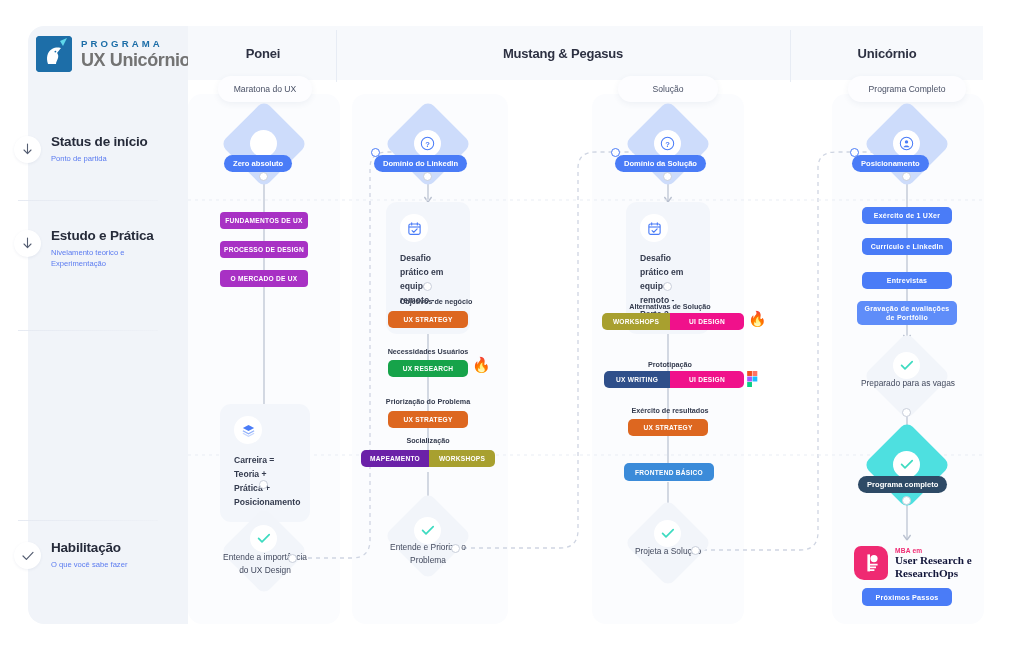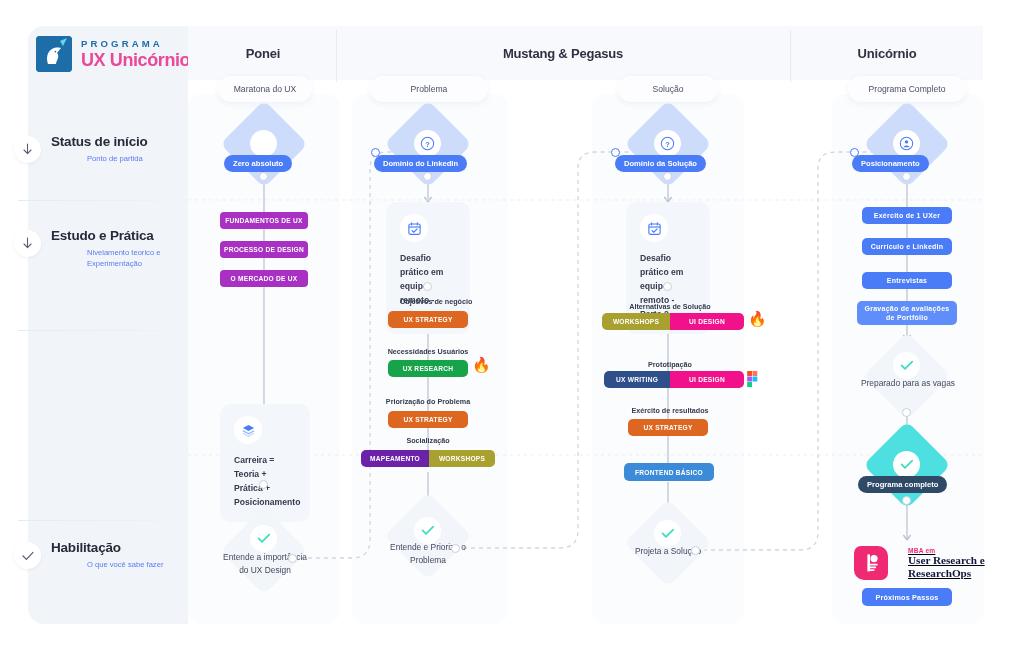--- a/index.html
+++ b/index.html
@@ -38,21 +38,20 @@
     box-shadow: 0 1px 3px rgba(40,60,110,.07);
     margin-top: 2px;
   }
   .side-text .s-title {
     font-size: 13.5px; font-weight: bold; color: #262b3a;
     letter-spacing: -.2px; line-height: 1.15;
   }
   .side-text .s-sub {
     font-size: 7.6px; color: #5b7bf0; margin-top: 3px; line-height: 1.45;
     max-width: 92px;
-    margin-left: 36px;
   }
   .side-divider {
     position: absolute; left: 18px; width: 140px; height: 1px;
     background: linear-gradient(to right,#e6eaf2,#eef1f7);
   }
 
   
   .headband {
     position: absolute; left: 188px; top: 26px;
     width: 795px; height: 54px;
@@ -151,23 +150,23 @@
   .dot.bluering { border-color: #4a7cf7; }
   svg.overlay { position: absolute; left:0; top:0; width:1011px; height:650px; pointer-events:none; }
 
   
   .fire { position: absolute; font-size: 15px; line-height: 1; }
   .figma { position: absolute; width: 11px; height: 15px; }
 
   .logo-wrap { position: absolute; left: 36px; top: 36px; display: flex; align-items: center; gap: 9px; }
   .logo-mark { width: 36px; height: 36px; border-radius: 4px; background: #1d6ea8; position: relative; overflow: hidden; }
   .logo-t1 { font-size: 9.6px; font-weight: bold; letter-spacing: 3.1px; color: #1d6ea8; }
-  .logo-t2 { font-size: 18px; font-weight: bold; color: #ec4899; letter-spacing: -.4px; margin-top: 1px; }
-
-  .mba { position: absolute; display: flex; align-items: center; gap: 20px; text-decoration: underline; }
+  .logo-t2 { font-size: 18px; font-weight: bold; color: #737373; letter-spacing: -.4px; margin-top: 1px; }
+
+  .mba { position: absolute; display: flex; align-items: center; gap: 7px; }
   .mba-mark { width: 34px; height: 34px; background: #ef2a72; border-radius: 7px 10px 7px 10px; position: relative; }
   .mba-t1 { font-size: 6.6px; font-weight: bold; color: #ef2a72; letter-spacing: .2px; }
   .mba-t2 { font-family: "Liberation Serif", serif; font-size: 11.2px; font-weight: bold; color: #12163a; line-height: 1.15; }
   .cta {
     position: absolute; height: 18px; border-radius: 5px; background: #4a7cf7;
     display: flex; align-items: center; justify-content: center;
     font-size: 7.2px; font-weight: bold; color: #fff; letter-spacing: .2px;
   }
 </style>
 </head>
@@ -272,21 +271,20 @@
 
     <path d="M292 558 H352 Q370 558 370 540 V168 Q370 152 388 152 H416" stroke="#cfd5e2" stroke-width="1.3" fill="none" stroke-dasharray="4 4"></path>
     <path d="M455 548 H560 Q578 548 578 530 V168 Q578 152 596 152 H656" stroke="#cfd5e2" stroke-width="1.3" fill="none" stroke-dasharray="4 4"></path>
     <path d="M695 550 H800 Q818 550 818 532 V168 Q818 152 836 152 H895" stroke="#cfd5e2" stroke-width="1.3" fill="none" stroke-dasharray="4 4"></path>
 
     <line x1="188" y1="200" x2="983" y2="200" stroke="#e9edf4" stroke-width="1" stroke-dasharray="3 4"></line>
     <line x1="188" y1="455" x2="983" y2="455" stroke="#e9edf4" stroke-width="1" stroke-dasharray="3 4"></line>
   </svg>
 
   <div class="stagepill" style="left:218px; top:76px; width:94px">Maratona do UX</div>
-  <div class="stagepill" style="left:370px; top:76px; width:118px">Problema</div>
   <div class="stagepill" style="left:618px; top:76px; width:100px">Solução</div>
   <div class="stagepill" style="left:848px; top:76px; width:118px">Programa Completo</div>
 
   <div class="diamond d-blue" style="left:233px; top:113px"></div>
   <div class="d-core" style="left:250px; top:130px"></div>
   <div class="node-label nl-blue" style="left:224px; top:155px">Zero absoluto</div>
   <div class="dot" style="left:259px; top:172px"></div>
 
   <div class="diamond d-blue" style="left:397px; top:113px"></div>
   <div class="d-core" style="left:414px; top:130px">

